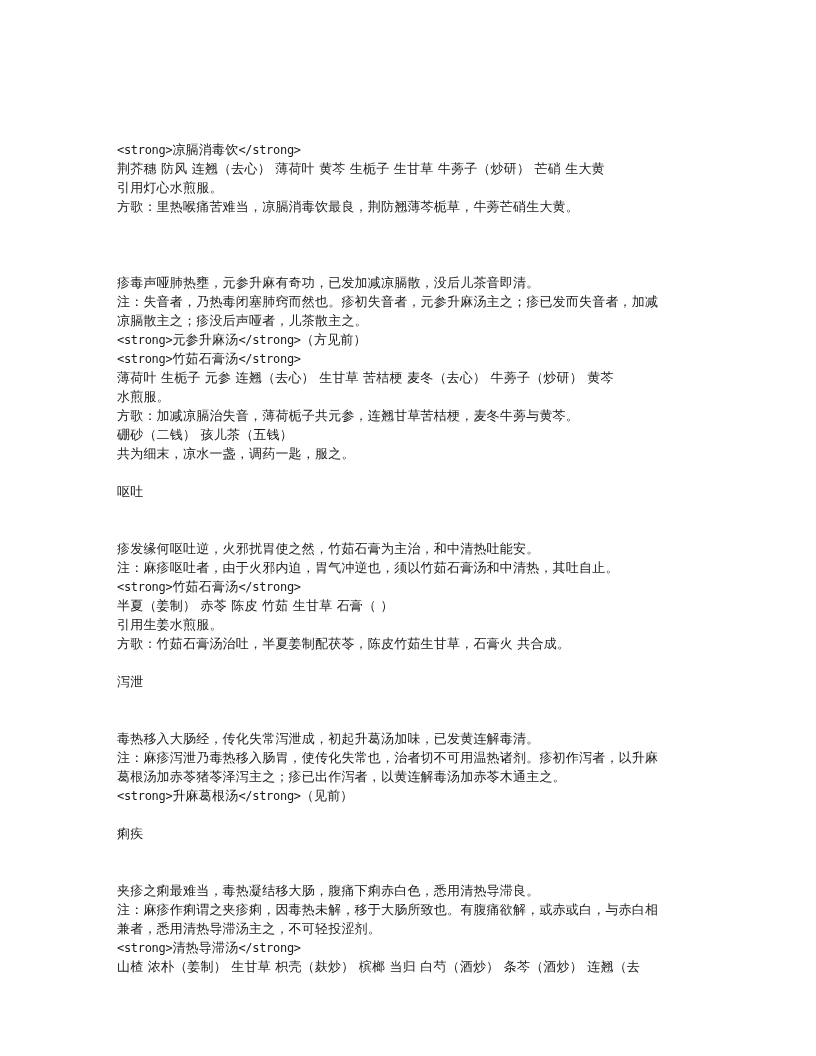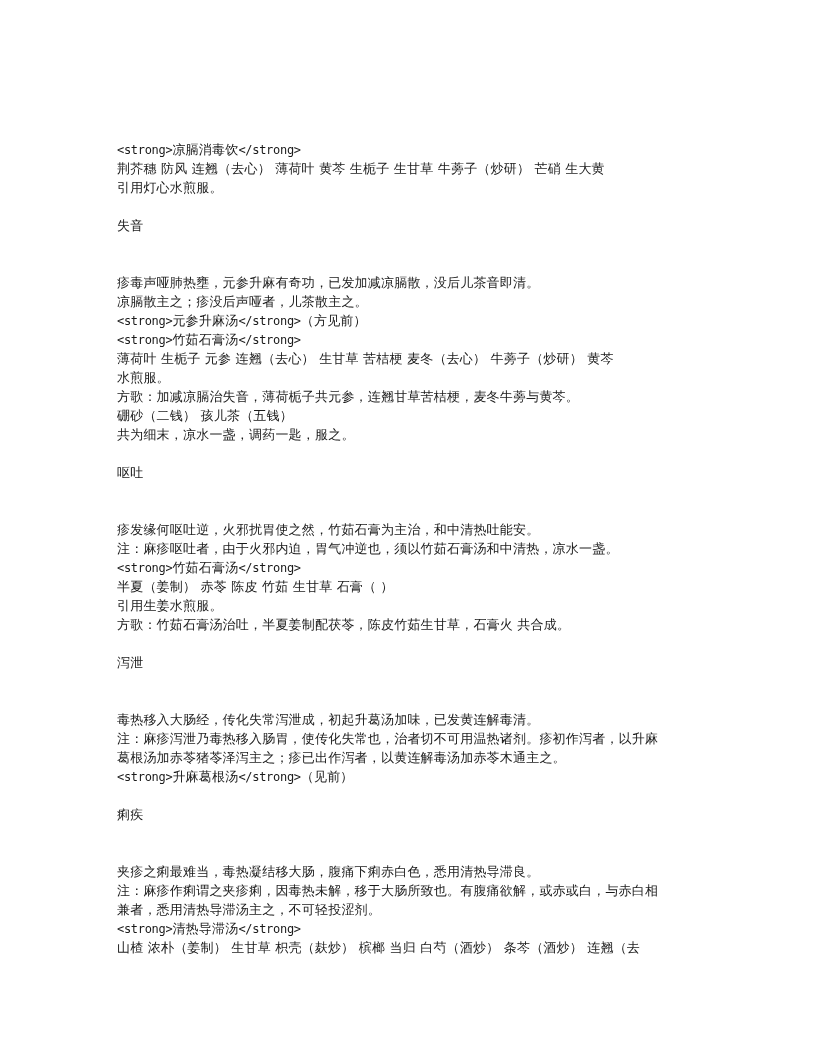--- a/index.html
+++ b/index.html
@@ -13,45 +13,46 @@
 </style>
 </head>
 <body>
 
 <div class="page">
 
   <div>
     <div class="line"><span class="tag">&lt;strong&gt;</span><span>凉膈消毒饮</span><span class="tag">&lt;/strong&gt;</span><span></span></div>
     <div class="line">荆芥穗 防风 连翘（去心） 薄荷叶 黄芩 生栀子 生甘草 牛蒡子（炒研） 芒硝 生大黄</div>
     <div class="line">引用灯心水煎服。</div>
+    <div class="line">方歌：里热喉痛苦难当，凉膈消毒饮最良，荆防翘薄芩栀草，牛蒡芒硝生大黄。</div>
   </div>
 
   <div class="blank"></div>
 
   <div>
-    <div class="line">失音</div>
     <div class="heading-gap"></div>
     <div class="line">疹毒声哑肺热壅，元参升麻有奇功，已发加减凉膈散，没后儿茶音即清。</div>
+    <div class="line">注：失音者，乃热毒闭塞肺窍而然也。疹初失音者，元参升麻汤主之；疹已发而失音者，加减</div>
     <div class="line">凉膈散主之；疹没后声哑者，儿茶散主之。</div>
     <div class="line"><span class="tag">&lt;strong&gt;</span><span>元参升麻汤</span><span class="tag">&lt;/strong&gt;</span><span>（方见前）</span></div>
     <div class="line"><span class="tag">&lt;strong&gt;</span><span>竹茹石膏汤</span><span class="tag">&lt;/strong&gt;</span><span></span></div>
     <div class="line">薄荷叶 生栀子 元参 连翘（去心） 生甘草 苦桔梗 麦冬（去心） 牛蒡子（炒研） 黄芩</div>
     <div class="line">水煎服。</div>
     <div class="line">方歌：加减凉膈治失音，薄荷栀子共元参，连翘甘草苦桔梗，麦冬牛蒡与黄芩。</div>
     <div class="line">硼砂（二钱） 孩儿茶（五钱）</div>
     <div class="line">共为细末，凉水一盏，调药一匙，服之。</div>
   </div>
 
   <div class="blank"></div>
 
   <div>
     <div class="line">呕吐</div>
     <div class="heading-gap"></div>
     <div class="line">疹发缘何呕吐逆，火邪扰胃使之然，竹茹石膏为主治，和中清热吐能安。</div>
-    <div class="line">注：麻疹呕吐者，由于火邪内迫，胃气冲逆也，须以竹茹石膏汤和中清热，凉水一盏。</div>
+    <div class="line">注：麻疹呕吐者，由于火邪内迫，胃气冲逆也，须以竹茹石膏汤和中清热，其吐自止。</div>
     <div class="line"><span class="tag">&lt;strong&gt;</span><span>竹茹石膏汤</span><span class="tag">&lt;/strong&gt;</span><span></span></div>
     <div class="line">半夏（姜制） 赤苓 陈皮 竹茹 生甘草 石膏（ ）</div>
     <div class="line">引用生姜水煎服。</div>
     <div class="line">方歌：竹茹石膏汤治吐，半夏姜制配茯苓，陈皮竹茹生甘草，石膏火 共合成。</div>
   </div>
 
   <div class="blank"></div>
 
   <div>
     <div class="line">泻泄</div>

